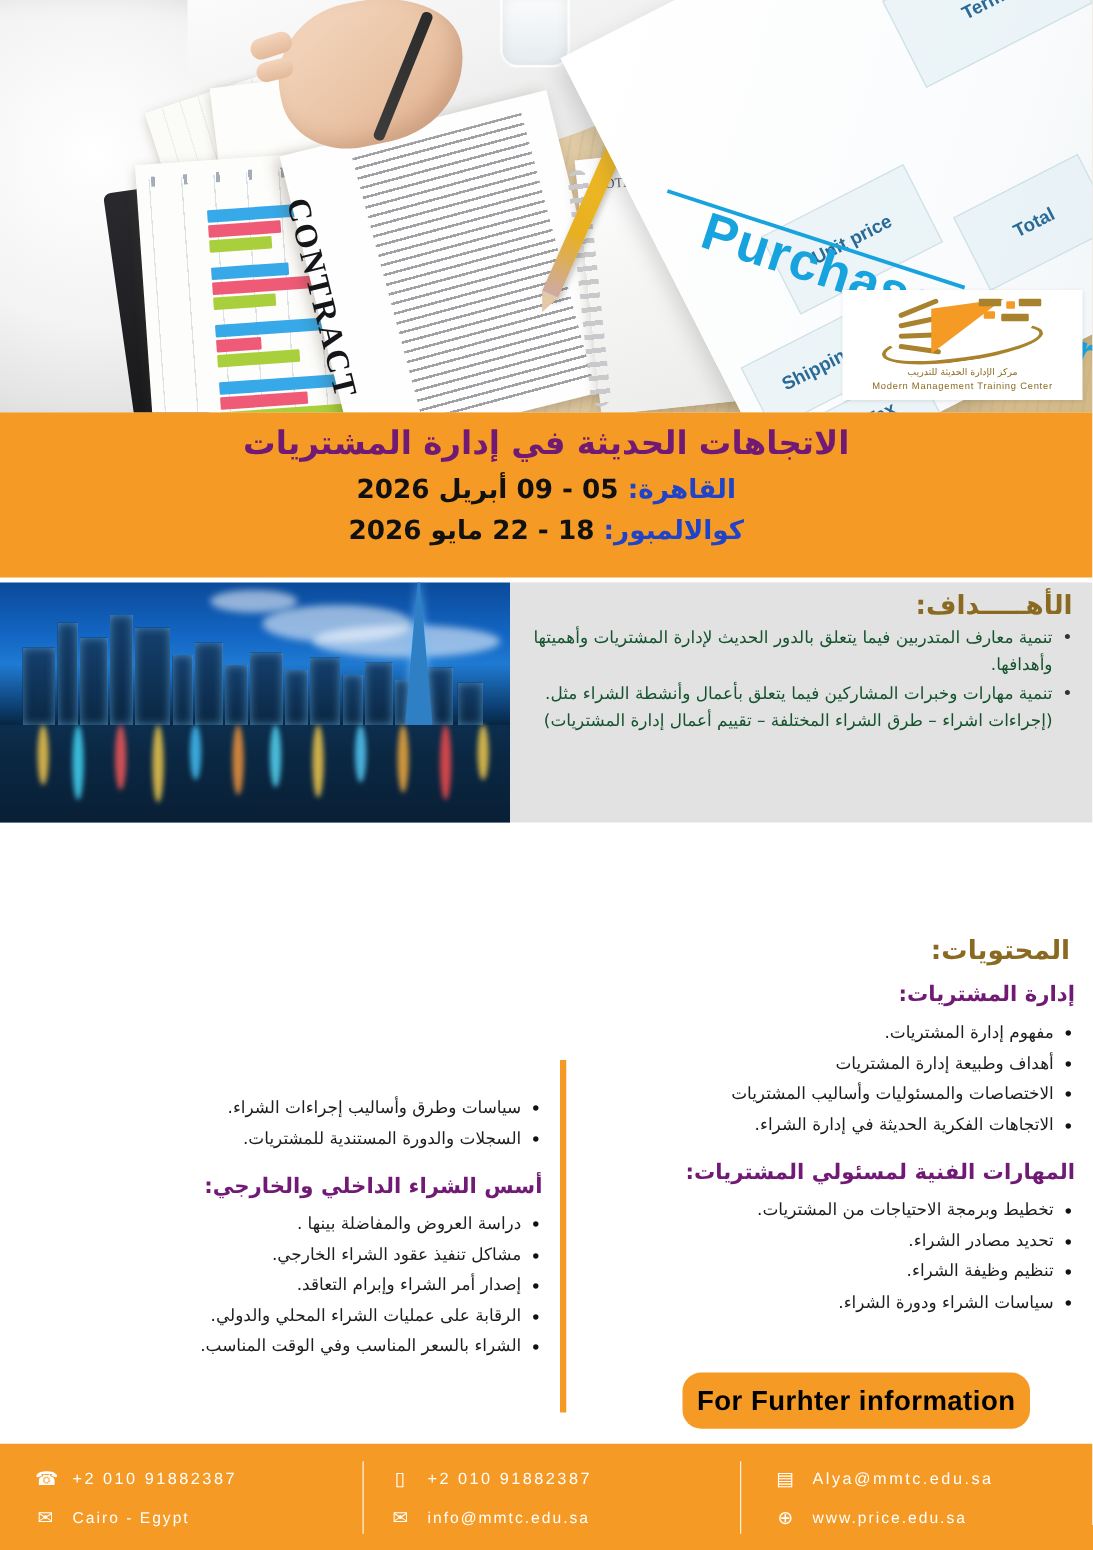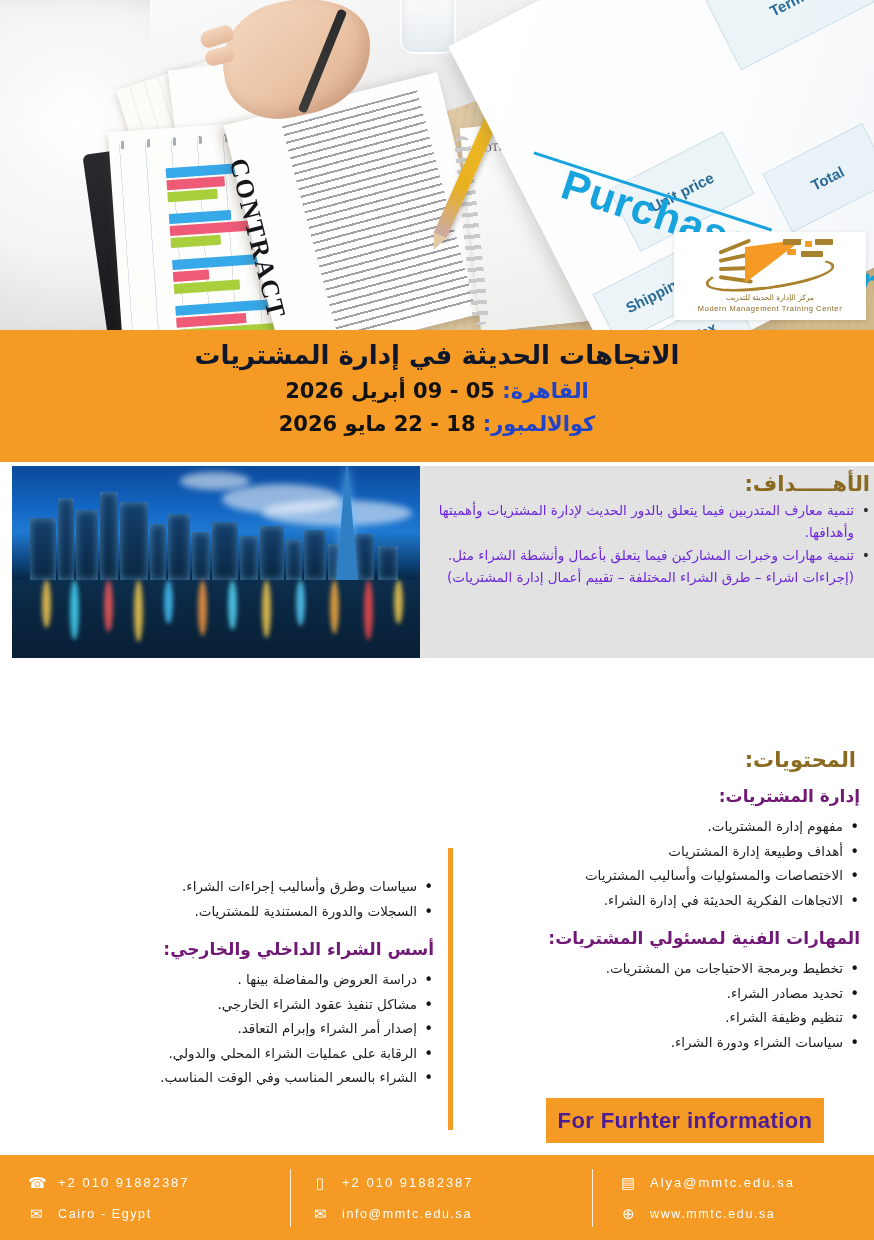--- a/index.html
+++ b/index.html
@@ -165,29 +165,29 @@
   .logo-bars i.o { background:#f59a24; }
   .logo-ar { font-size:7.5px; color:#8a6a20; letter-spacing:1.5px; direction:rtl; }
   .logo-en { font-size:7.5px; color:#8a6a20; letter-spacing:.6px; font-family:"Liberation Sans",sans-serif;}
 
   
   .title-band {
     position:absolute; left:0; top:330px; width:874px; height:132px;
     background:#f59a24; text-align:center; padding-top:6px;
   }
   .course-title {
-    font-size:26px; font-weight:700; color:#0f172a; direction:rtl;
+    font-size:26px; font-weight:700; color:#701a75; direction:rtl;
     line-height:1.5; letter-spacing:0;
   }
   .date-line { direction:rtl; color:#111; font-size:21px; font-weight:700; line-height:1.55;
     letter-spacing:1px; }
   .date-line .city { color:#1f43c9; }
 
   
-  .obj-wrap { position:absolute; left:12px; top:466px; width:812px; height:192px;text-decoration:underline; }
+  .obj-wrap { position:absolute; left:0; top:466px; width:812px; height:192px;text-decoration:underline; }
   .city-photo {
     position:absolute; left:0; top:0; width:408px; height:192px; overflow:hidden;
     background:linear-gradient(180deg,#0b4a9a 0%,#1366c4 22%,#1f7ad2 34%,#0d3f72 52%,#06243f 60%,#0a2b49 100%);
   }
   .sky-cloud { position:absolute; background:rgba(255,255,255,.55); border-radius:50%; filter:blur(3px); }
   .bld { position:absolute; bottom:78px; background:linear-gradient(180deg,#15406e,#0a2742); }
   .bld.lit { box-shadow:inset 0 0 8px rgba(120,200,255,.55); }
   .burj {
     position:absolute; right:62px; bottom:78px; width:0;height:0;
     border-left:11px solid transparent;border-right:11px solid transparent;
@@ -200,21 +200,21 @@
   .obj-panel {
     position:absolute; left:408px; top:0; width:466px; height:192px;
     background:#e2e2e2; padding:6px 16px 0 14px;
   }
   .sec-head {
     direction:rtl; text-align:right; color:#8a6a20; font-weight:700;
     font-size:21px; letter-spacing:1px; margin-bottom:4px;
   }
   ul.ar-list { list-style:none; direction:rtl; text-align:right; }
   ul.ar-list li {
-    position:relative; padding-right:16px; font-size:13.5px; color:#6d28d9;
+    position:relative; padding-right:16px; font-size:13.5px; color:#14532d;
     line-height:1.62; margin-bottom:1px;
   }
   ul.ar-list li:before {
     content:"•"; position:absolute; right:0; top:-1px; font-size:14px; color:#333;
   }
 
   
   .ben-wrap { position:absolute; left:0; top:662px; width:874px; }
   .ben-head { direction:rtl; text-align:right; padding-left:18px; color:#8a6a20;
     font-weight:700; font-size:21px; letter-spacing:1px; }
@@ -232,23 +232,23 @@
   .vdiv { position:absolute; left:448px; top:848px; width:5px; height:282px; background:#f59a24; }
 
   ul.bl { list-style:none; direction:rtl; text-align:right; margin-bottom:16px; }
   ul.bl li { position:relative; padding-right:17px; font-size:13.5px; color:#1d1d1d;
     line-height:1.82; }
   ul.bl li:before { content:"•"; position:absolute; right:1px; top:0; color:#111; font-size:15px; }
 
   
   .cta {
     position:absolute; left:546px; top:1098px; width:278px; height:45px;
-    background:#f59a24; color:#4c1d95; font-family:"Liberation Sans",sans-serif;
+    background:#f59a24; color:#000000; font-family:"Liberation Sans",sans-serif;
     font-weight:700; font-size:22px; letter-spacing:.4px;
-    display:flex; align-items:center; justify-content:center; direction:ltr;
+    display:flex; align-items:center; justify-content:center; direction:ltr;border-radius:15px;
   }
 
   
   .footer {
     position:absolute; left:0; top:1155px; width:874px; height:85px;
     background:#f59a24; direction:ltr;
   }
   .fcol { position:absolute; top:12px; height:62px; }
   .fcol.c1 { left:28px; width:252px; }
   .fcol.c2 { left:312px; width:270px; }
@@ -471,18 +471,18 @@
       </div>
     </div>
 
     <div class="fcol c3">
       <div class="frow">
         <span class="ic">▤</span>
         <span>Alya@mmtc.edu.sa</span>
       </div>
       <div class="frow small">
         <span class="ic">⊕</span>
-        <span>www.mmtc.edu.sa</span>
+        <span>www.price.edu.sa</span>
       </div>
     </div>
   </div>
 
 </div>
 
 </body></html>

